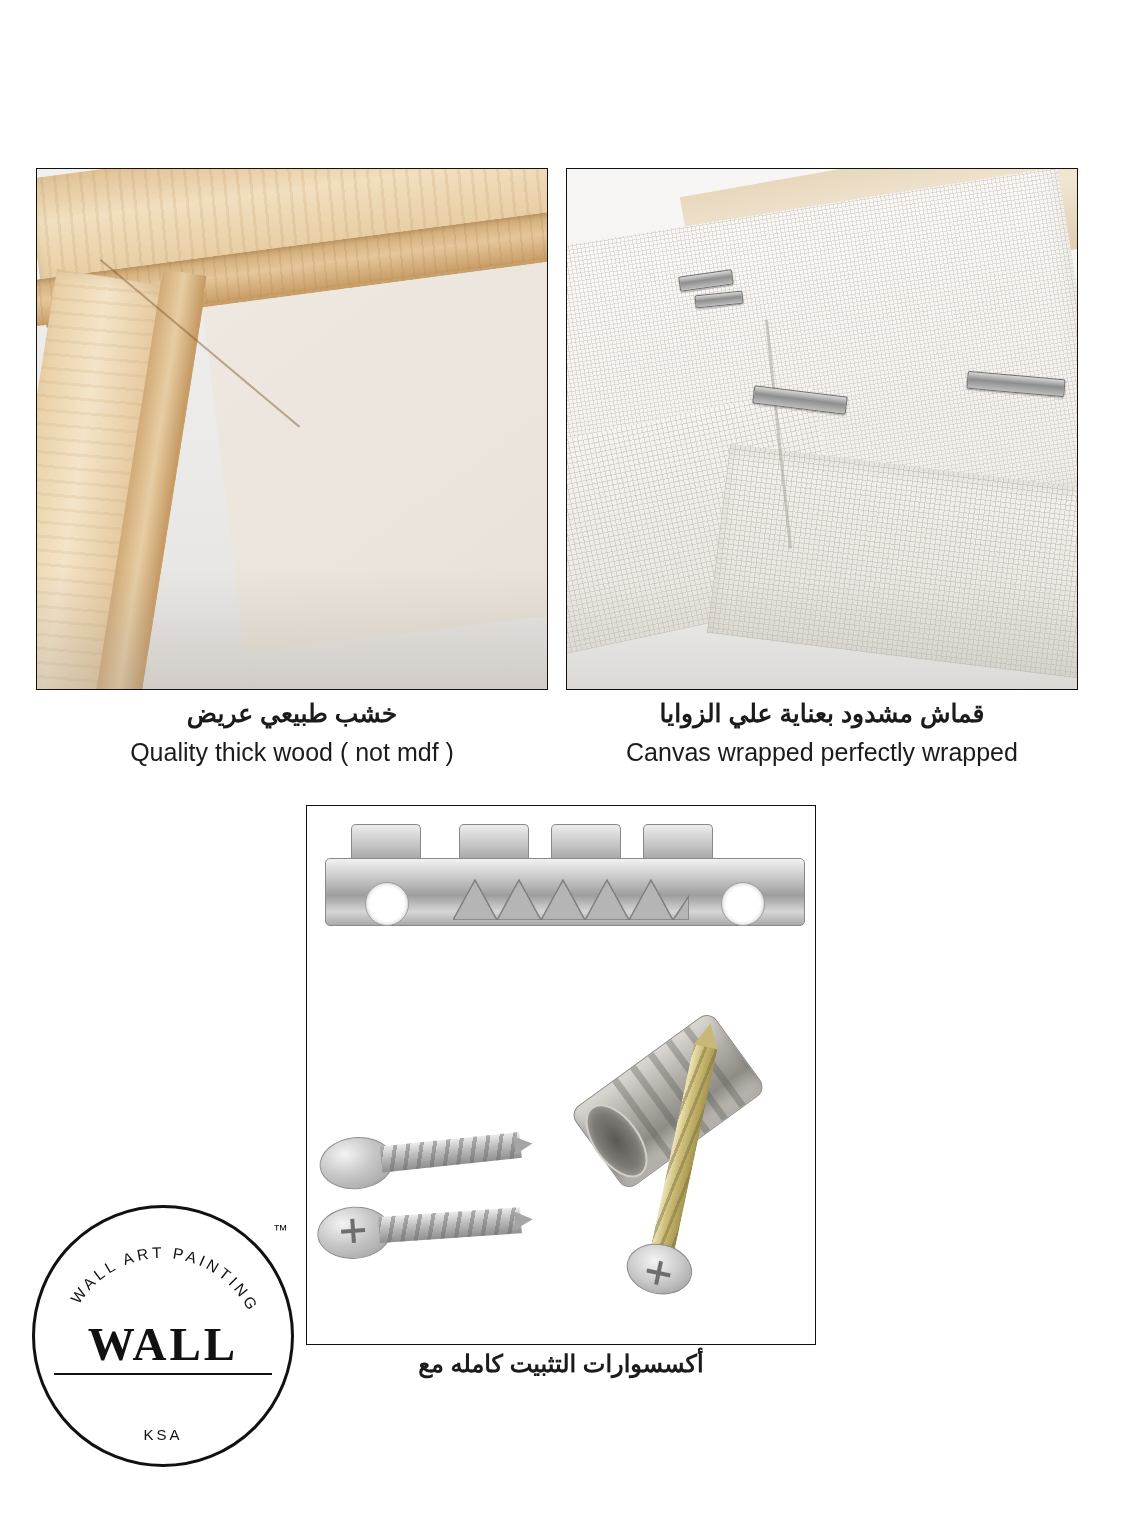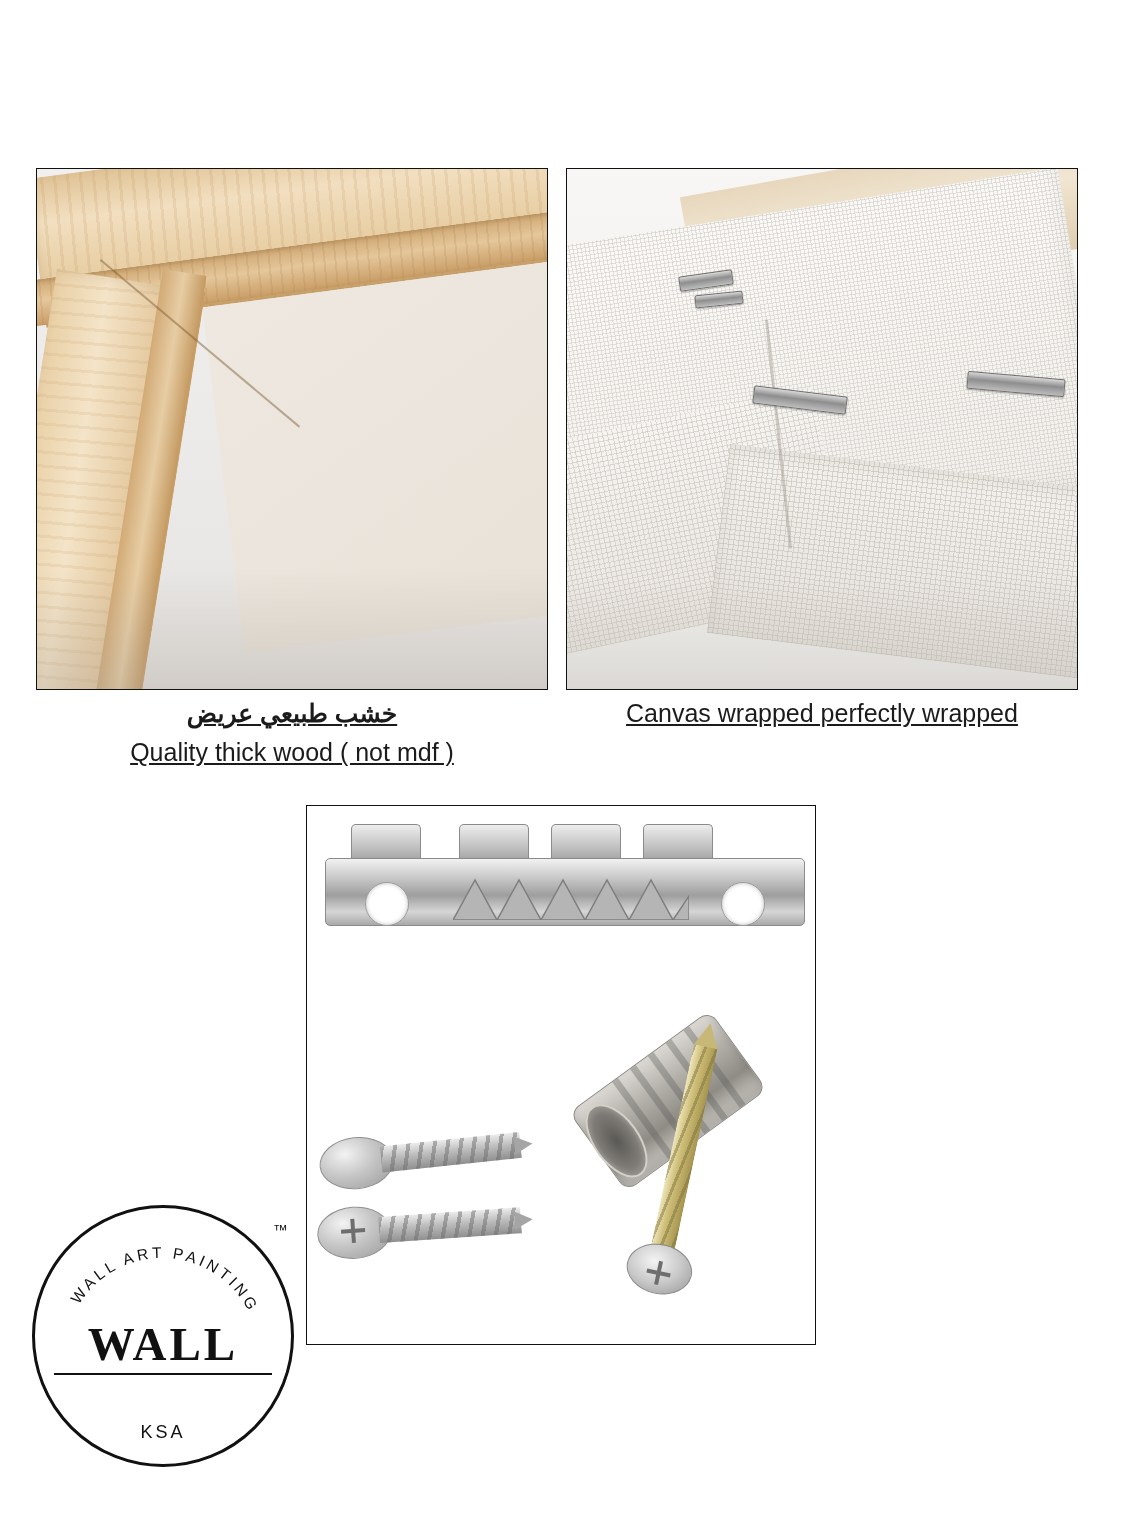--- a/index.html
+++ b/index.html
@@ -26,21 +26,20 @@
   #panel-wood   { left: 36px;  top: 168px; width: 512px; height: 522px; }
   #panel-canvas { left: 566px; top: 168px; width: 512px; height: 522px; }
   #panel-hw     { left: 306px; top: 805px; width: 510px; height: 540px; }
 
   
   .caption {
     position: absolute;
     text-align: center;
     color: #1b1b1b;
     line-height: 1.25;
-    text-decoration: underline;
   }
   .cap-ar {
     font-size: 25px;
     font-weight: 700;
     direction: rtl;
     margin-bottom: 8px;
   }
   .cap-en {
     font-size: 25px;
     font-weight: 400;
@@ -264,21 +263,21 @@
     color: #111;
     font-family: "Liberation Serif", serif;
   }
   .logo-rule {
     position: absolute; left: 22px; right: 22px; top: 168px;
     height: 2px; background: #111;
   }
   .logo-ksa {
     position: absolute; left: 0; right: 0; bottom: 24px;
     text-align: center;
-    font-size: 18px;
+    font-size: 15px;
     letter-spacing: 3px;
     color: #111;
   }
   .logo-tm {
     position: absolute; right: 6px; top: 16px;
     font-size: 15px; color: #111;
   }
   .logo-arc {
     position: absolute; left: 0; top: 0; width: 262px; height: 262px;
   }
@@ -316,20 +315,21 @@
   <div class="canvas-edge"></div>
   <div class="canvas-fold"></div>
   <div class="staple" style="left:112px; top:104px; width:52px; height:13px; transform:rotate(-8deg);"></div>
   <div class="staple" style="left:128px; top:124px; width:46px; height:11px; transform:rotate(-6deg);"></div>
   <div class="staple" style="left:186px; top:222px; width:92px; height:16px; transform:rotate(7deg);"></div>
   <div class="staple" style="left:400px; top:206px; width:96px; height:16px; transform:rotate(5deg);"></div>
   <div class="canvas-shadow"></div>
 </div>
 
 <div class="caption" id="cap-canvas">
+  <div class="cap-ar">قماش مشدود بعناية علي الزوايا</div>
   <div class="cap-en">Canvas wrapped perfectly wrapped</div>
 </div>
 
 <div class="panel" id="panel-hw">
   <div class="hw-bg"></div>
 
   <div class="hanger">
     <div class="hanger-raise" style="left:26px;"></div>
     <div class="hanger-raise" style="left:134px;"></div>
     <div class="hanger-raise" style="left:226px;"></div>
@@ -376,20 +376,21 @@
     <div class="long-screw-shaft"></div>
     <div class="long-screw-head">
         <div class="phillips"></div>
       </div>
     <div style="position:absolute; left:8px; top:-22px; width:0; height:0;
       border-left:12px solid transparent; border-right:12px solid transparent; border-bottom:24px solid #c7b878;"></div>
   </div>
 </div>
 
 <div class="caption" id="cap-hw">
+  <div class="cap-ar">أكسسوارات التثبيت كامله مع</div>
 </div>
 
 <div id="logo">
   <div class="logo-circle"></div>
   <svg class="logo-arc" viewBox="0 0 262 262">
     <defs>
       <path id="arcpath" d="M 34,150 A 97,97 0 0 1 228,150" transform="rotate(3 131 131)"></path>
     </defs>
     <text>
       <textPath href="#arcpath" startOffset="50%" text-anchor="middle" id="arc-label">WALL ART PAINTING</textPath>

